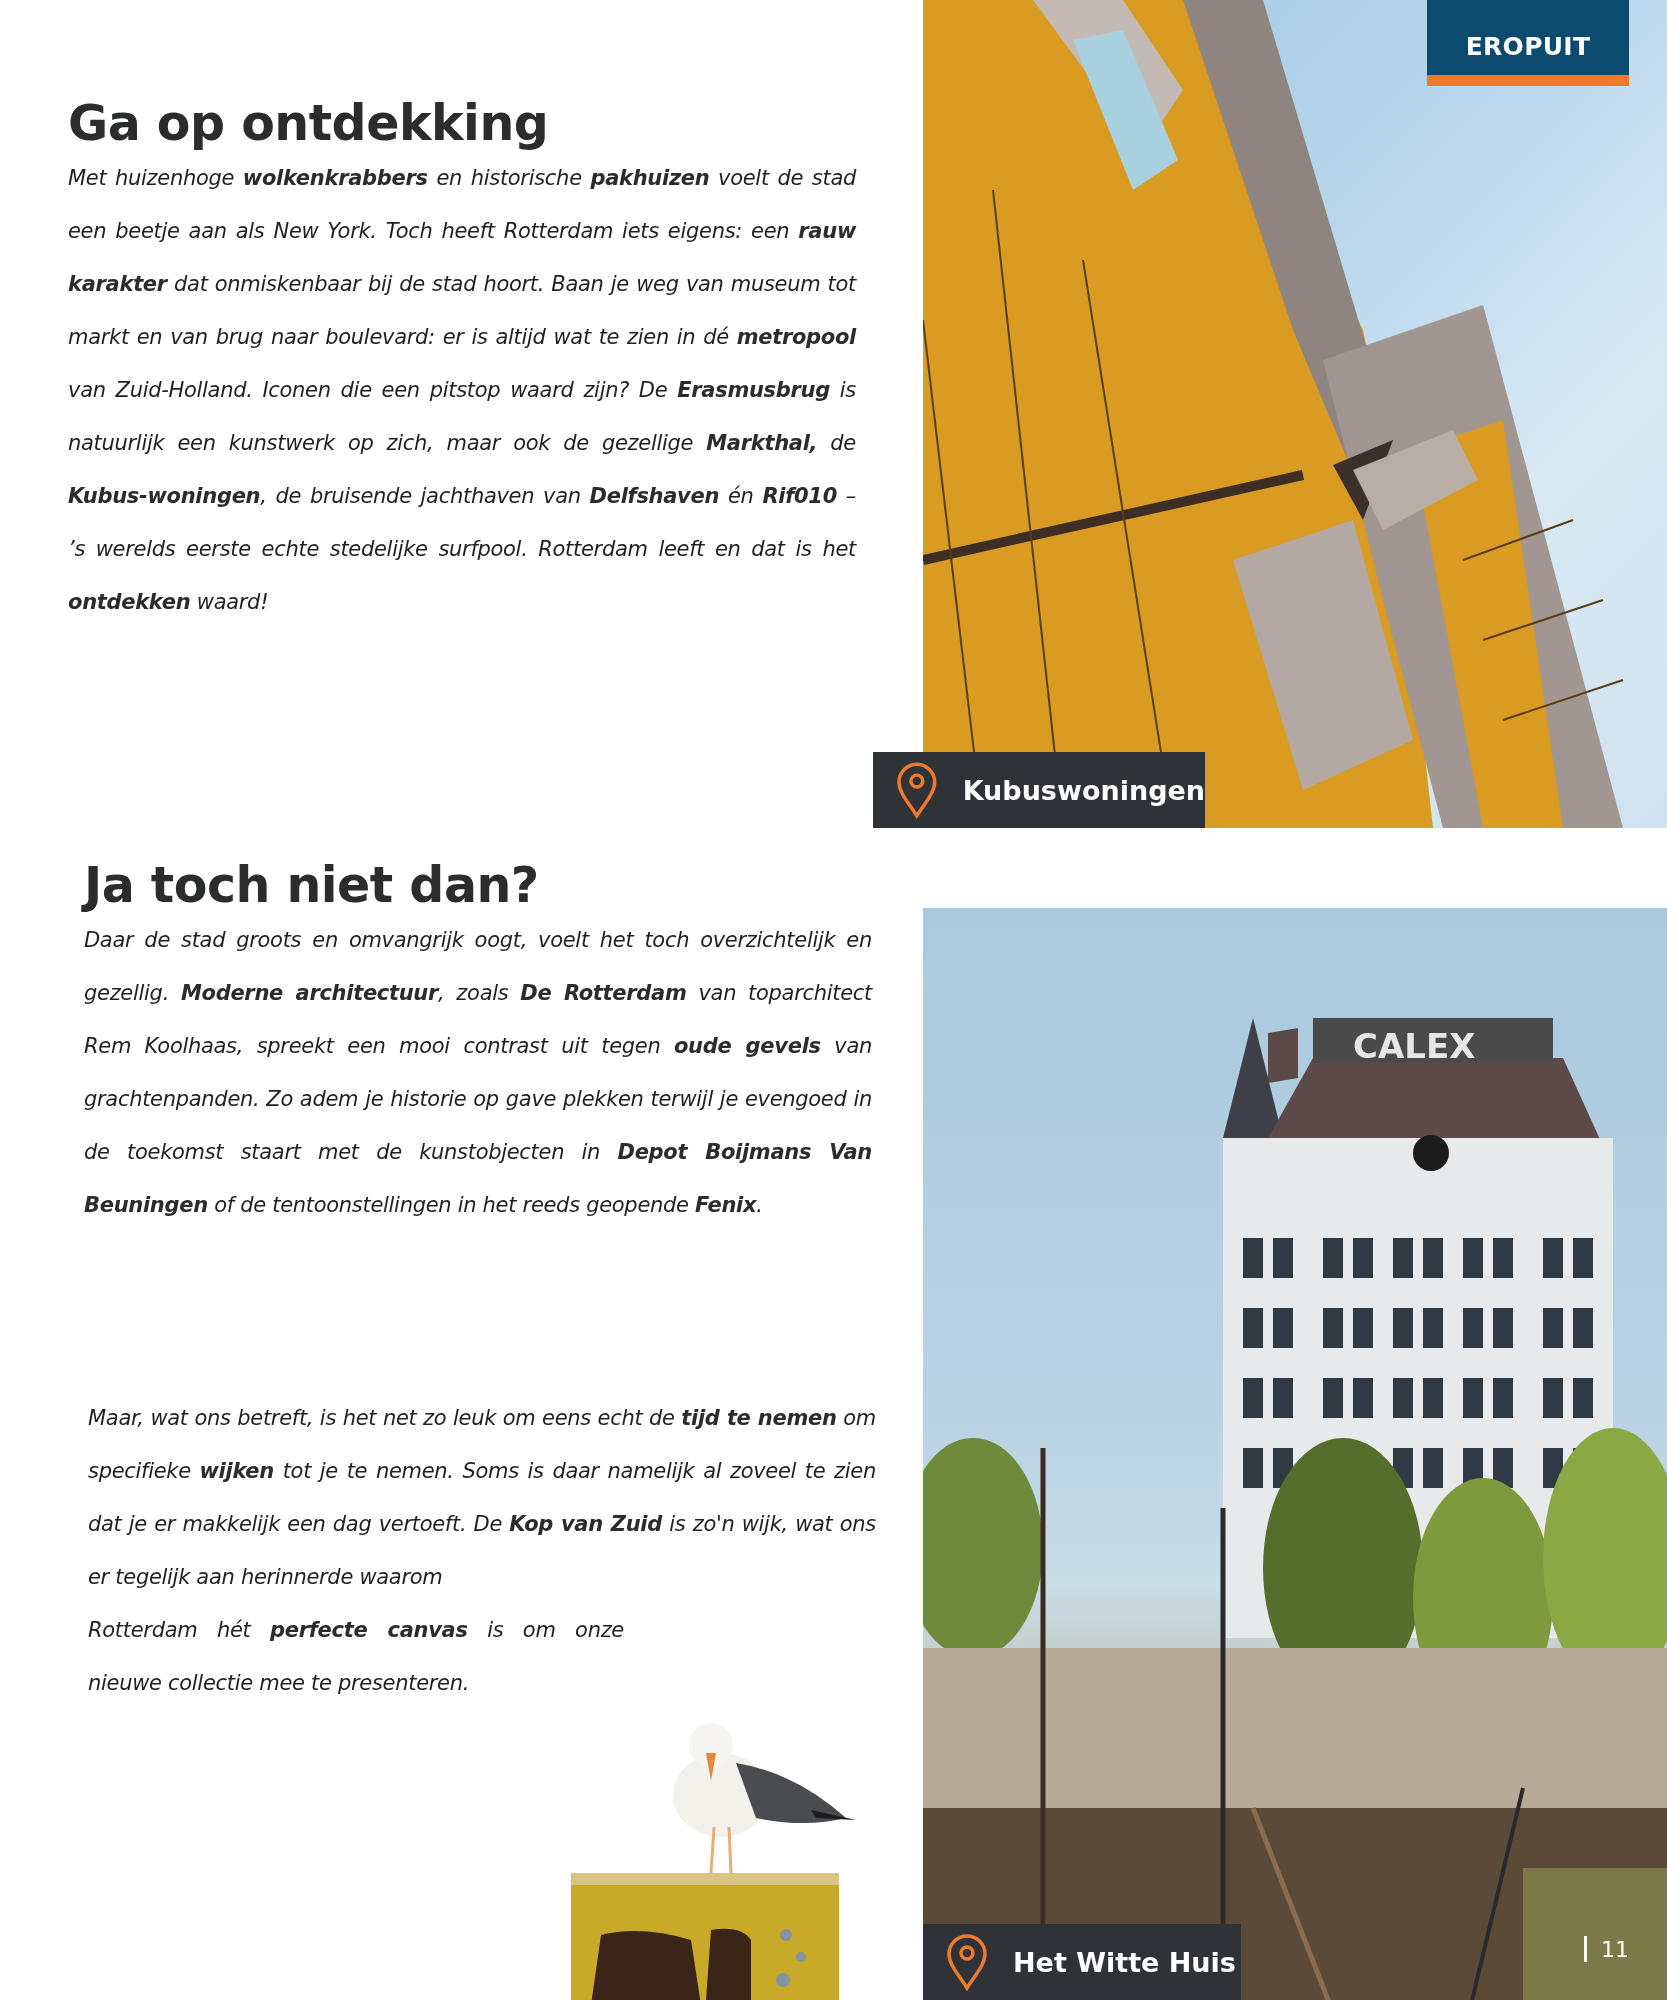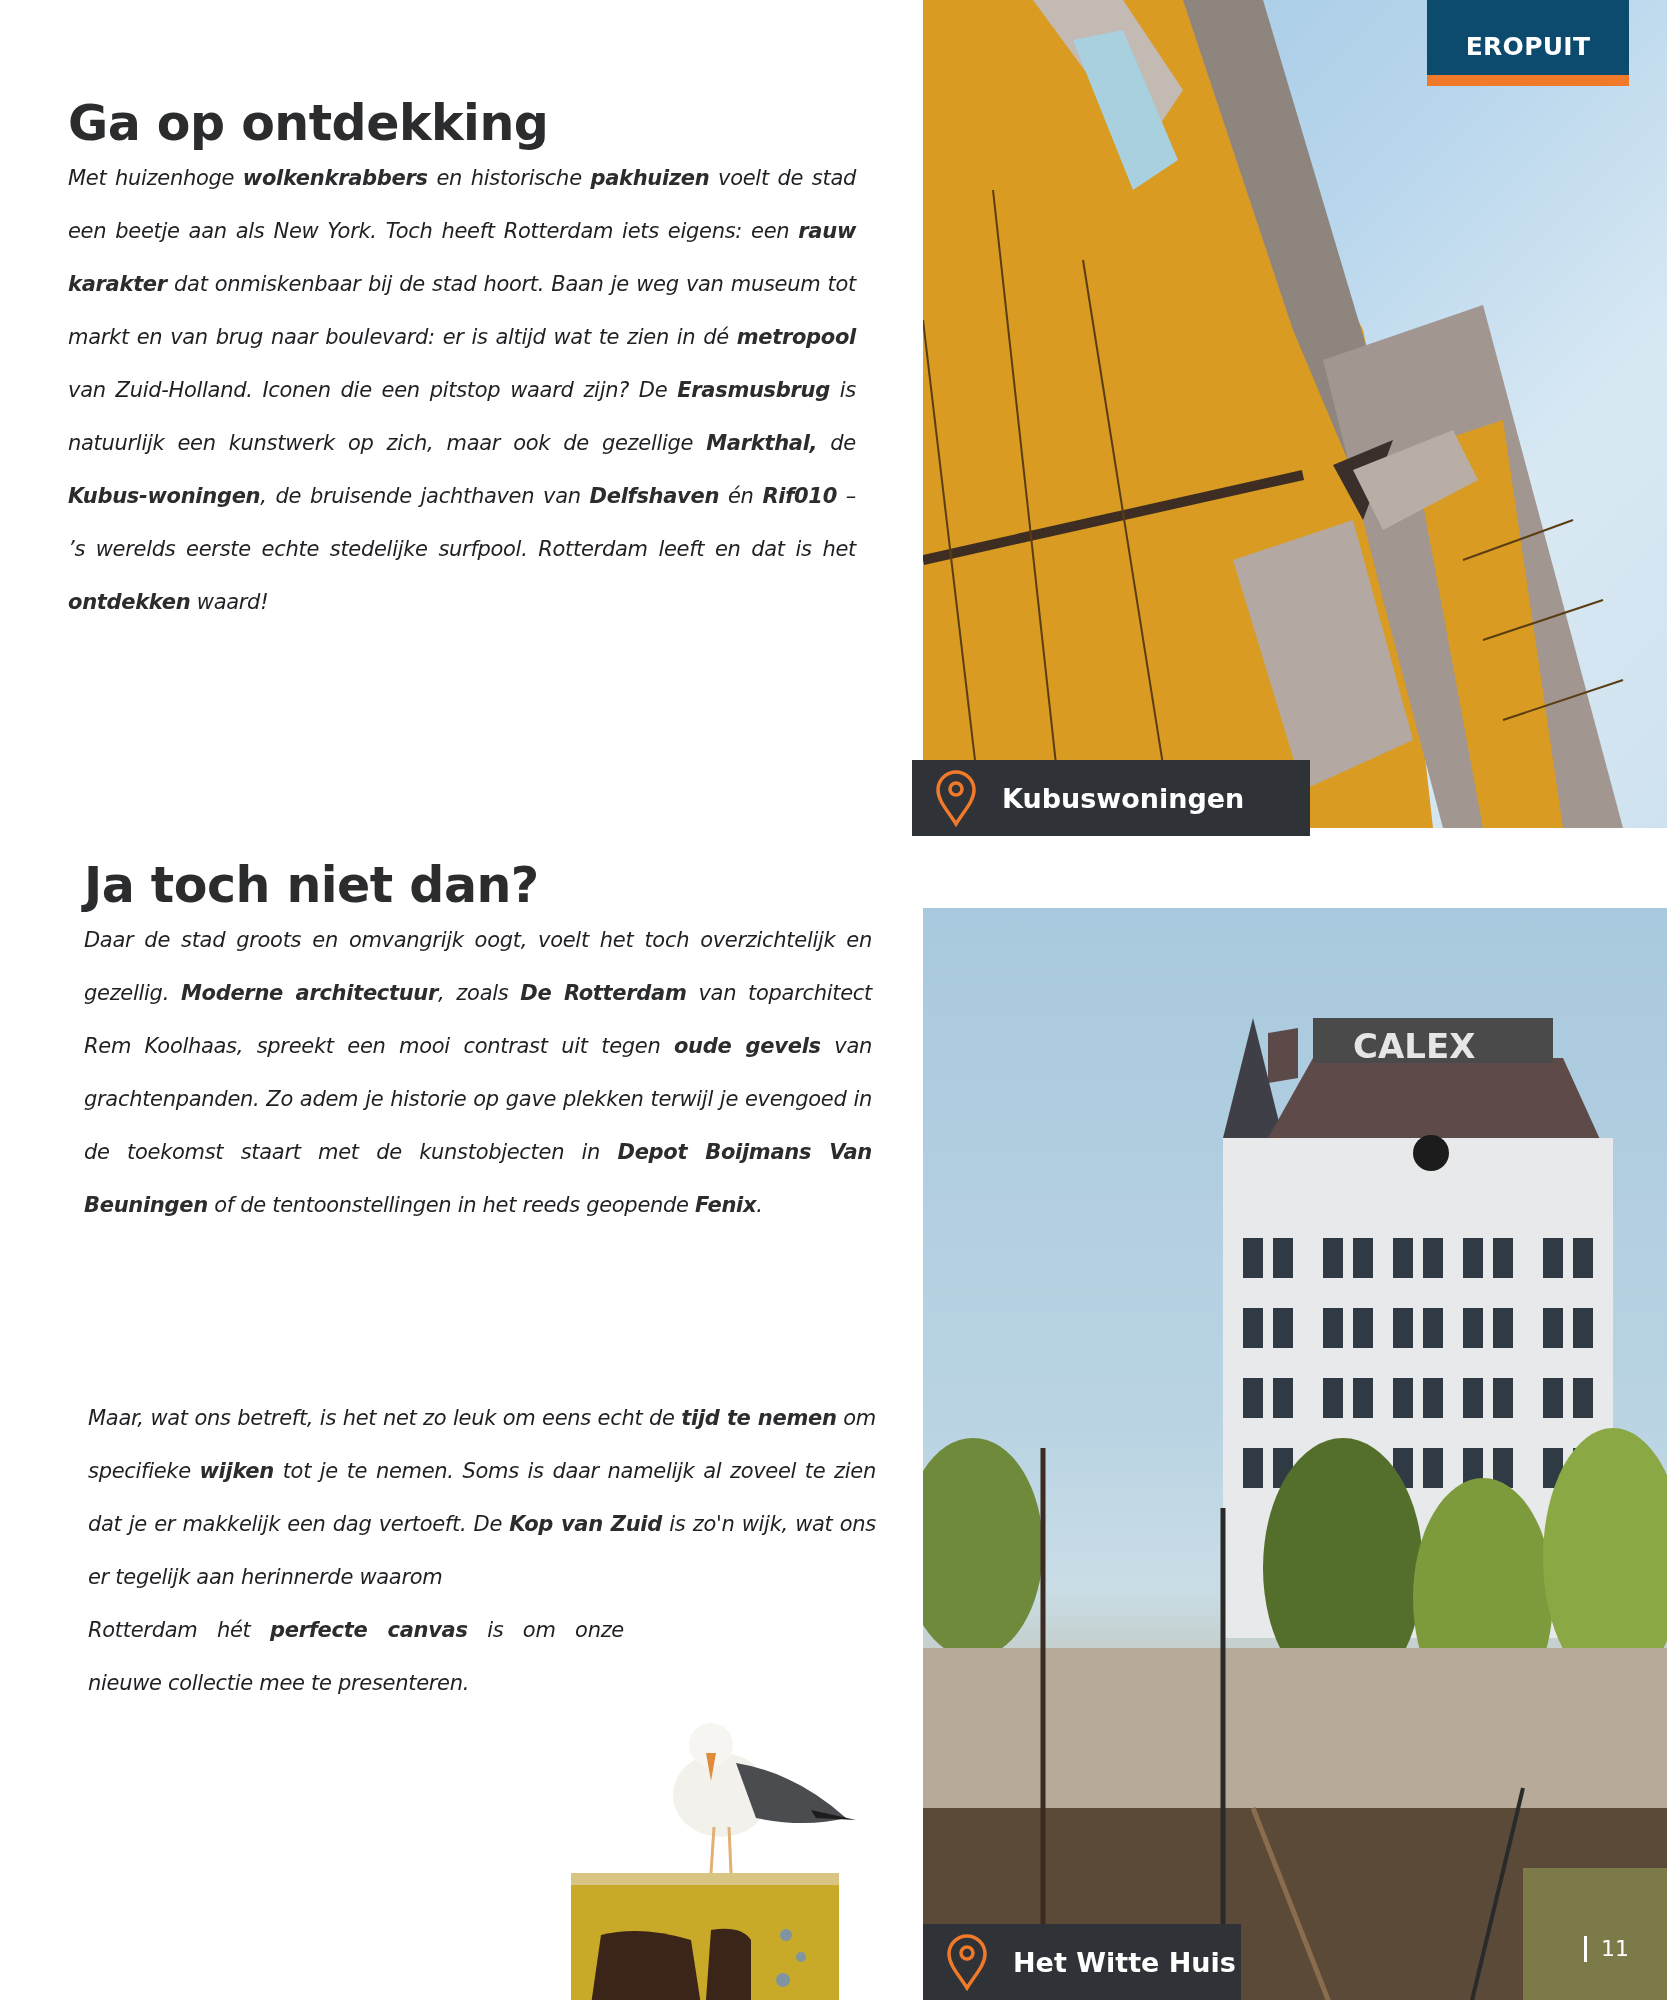--- a/index.html
+++ b/index.html
@@ -21,24 +21,24 @@
     background: linear-gradient(135deg, #9fc6e3 0%, #b8d6ec 40%, #d9e9f4 70%, #cfe2ef 100%); }
   #photo-witte { left: 923px; top: 870px; width: 744px; height: 1130px;
     background: linear-gradient(180deg, #a9c9de 0%, #b9d3e3 45%, #c9dde6 60%, #bfb9a6 75%, #8a7f70 100%); margin-top: 38px; }
 
   .tag-eropuit { position: absolute; left: 1427px; top: 0; width: 202px; height: 86px; background: #0c4a6e; border-bottom: 11px solid #f07a2a; display: flex; align-items: center; justify-content: center; padding-top: 18px; }
   .tag-eropuit span { color: #ffffff; font-family: "DejaVu Sans", sans-serif; font-weight: bold; font-size: 25px; letter-spacing: 0.3px; }
 
   .caption { position: absolute; height: 76px; background: #2f3236; display: flex; align-items: center; padding-left: 22px; }
   .caption .pin { width: 44px; height: 58px; margin-right: 24px; }
   .caption span.label { color: #ffffff; font-family: "DejaVu Sans", sans-serif; font-weight: bold; font-size: 27px; }
-  #caption-kubus { left: 912px; top: 752px; width: 398px; margin-top: 8px; }
+  #caption-kubus { left: 873px; top: 752px; width: 332px; }
   #caption-witte { left: 923px; top: 1924px; width: 318px; height: 76px; }
 
-  .page-number { position: absolute; left: 1584px; top: 1936px; display: flex; align-items: flex-start; gap: 14px; }
+  .page-number { position: absolute; left: 1584px; top: 1936px; display: flex; align-items: center; gap: 14px; }
   .page-number .bar { width: 3px; height: 26px; background: #ffffff; }
   .page-number span { color: #ffffff; font-size: 22px; font-family: "DejaVu Sans", sans-serif; }
 
   #gull-img { position: absolute; left: 571px; top: 1695px; width: 300px; height: 305px; }
 </style>
 </head>
 <body>
 
 <div class="text-col">
   <div id="sec1">

